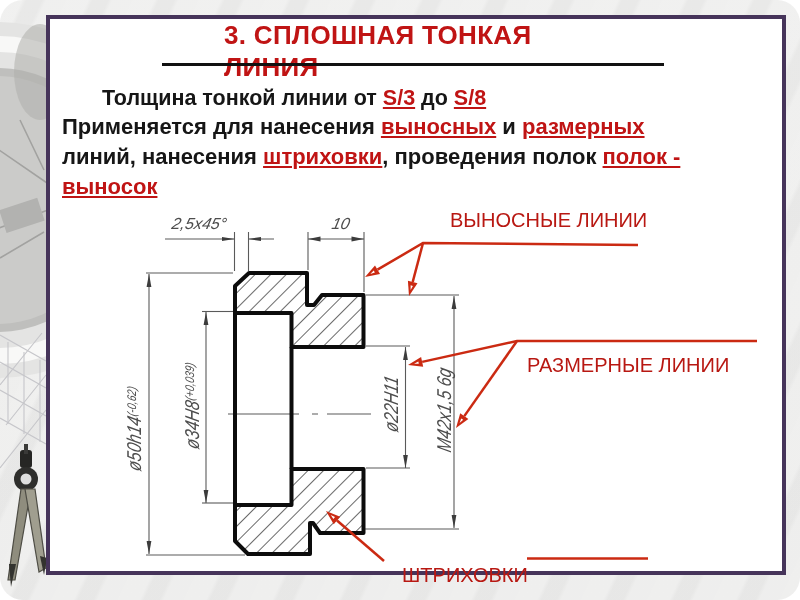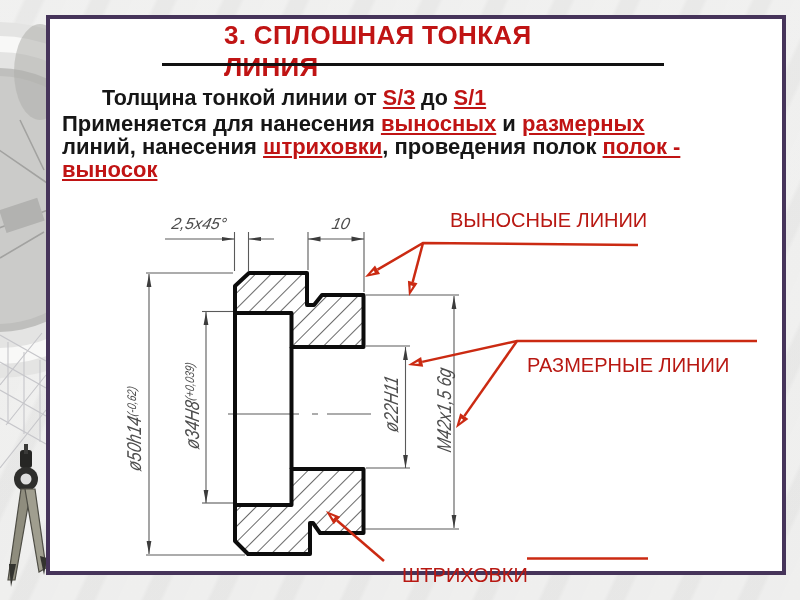--- a/index.html
+++ b/index.html
@@ -1,27 +1,27 @@
 <!DOCTYPE html>
 <html><head>
 <meta charset="utf-8">
 <style>
   html,body{margin:0;padding:0;width:800px;height:600px;overflow:hidden;
     font-family:"Liberation Sans",sans-serif;}
   #page{position:absolute;left:0;top:0;width:800px;height:600px;
     background:
       repeating-linear-gradient(115deg, rgba(255,255,255,.28) 0 20px, rgba(224,224,224,.18) 24px 38px, rgba(255,255,255,.24) 42px 60px),
-      linear-gradient(#ebebea,#e9e9e8);}
+      linear-gradient(#ebebea,#e9e9e8); border-radius: 23px;}
   #slide{position:absolute;left:46px;top:15px;width:732px;height:552px;
     border:4px solid #46345a;background:#ffffff;}
   .t{position:absolute;white-space:nowrap;}
   #title{left:224px;top:18.5px;font-size:26px;font-weight:bold;color:#c01414;line-height:32px;letter-spacing:0.3px;}
   #blackline{position:absolute;left:162px;top:63px;width:502px;height:3px;background:#111;}
   #subtitle{left:102px;top:86px;font-size:21.5px;font-weight:bold;color:#161616;}
-  #para{left:62px;top:112px;font-size:22px;font-weight:bold;color:#161616;line-height:23px;}
+  #para{left:62px;top:112px;font-size:22px;font-weight:bold;color:#161616;line-height:30px;}
   .rd{color:#c01414;text-decoration:underline;}
   .lbl{position:absolute;white-space:nowrap;font-weight:normal;color:#b81812;font-size:20px;}
 </style>
 </head>
 <body>
 <div id="page">
 
   <svg width="800" height="600" style="position:absolute;left:0;top:0" viewBox="0 0 800 600">
 
     <g>
@@ -49,21 +49,21 @@
       <polygon points="25,489 35,489 46,568 39,572" fill="#a09e8f" stroke="#4e4d45" stroke-width="1.2"></polygon>
       <polygon points="9,564 16,564 11,587" fill="#33332f"></polygon>
       <polygon points="40,556 47,558 44,575" fill="#33332f"></polygon>
     </g>
   </svg>
 
   <div id="slide"></div>
 
   <div class="t" id="title">3. СПЛОШНАЯ ТОНКАЯ<br>ЛИНИЯ</div>
   <div id="blackline"></div>
-  <div class="t" id="subtitle">Толщина тонкой линии от <span class="rd">S/3</span> до <span class="rd">S/1</span></div>
+  <div class="t" id="subtitle">Толщина тонкой линии от <span class="rd">S/3</span> до <span class="rd">S/8</span></div>
   <div class="t" id="para">Применяется для нанесения <span class="rd">выносных</span> и <span class="rd">размерных</span><br>линий, нанесения <span class="rd">штриховки</span>, проведения полок <span class="rd">полок -</span><br><span class="rd">выносок</span></div>
 
   <div class="lbl" style="left:450px;top:208.5px;">ВЫНОСНЫЕ ЛИНИИ</div>
   <div class="lbl" style="left:527px;top:309px;margin-top:45px;">РАЗМЕРНЫЕ ЛИНИИ</div>
   <div class="lbl" style="left:402px;top:564px;">ШТРИХОВКИ</div>
 
   <svg id="draw" width="800" height="600" style="position:absolute;left:0;top:0" viewBox="0 0 800 600">
     <defs>
       <pattern id="hatch" width="11" height="11" patternUnits="userSpaceOnUse" patternTransform="rotate(-45)">
         <rect width="11" height="11" fill="white"></rect>

